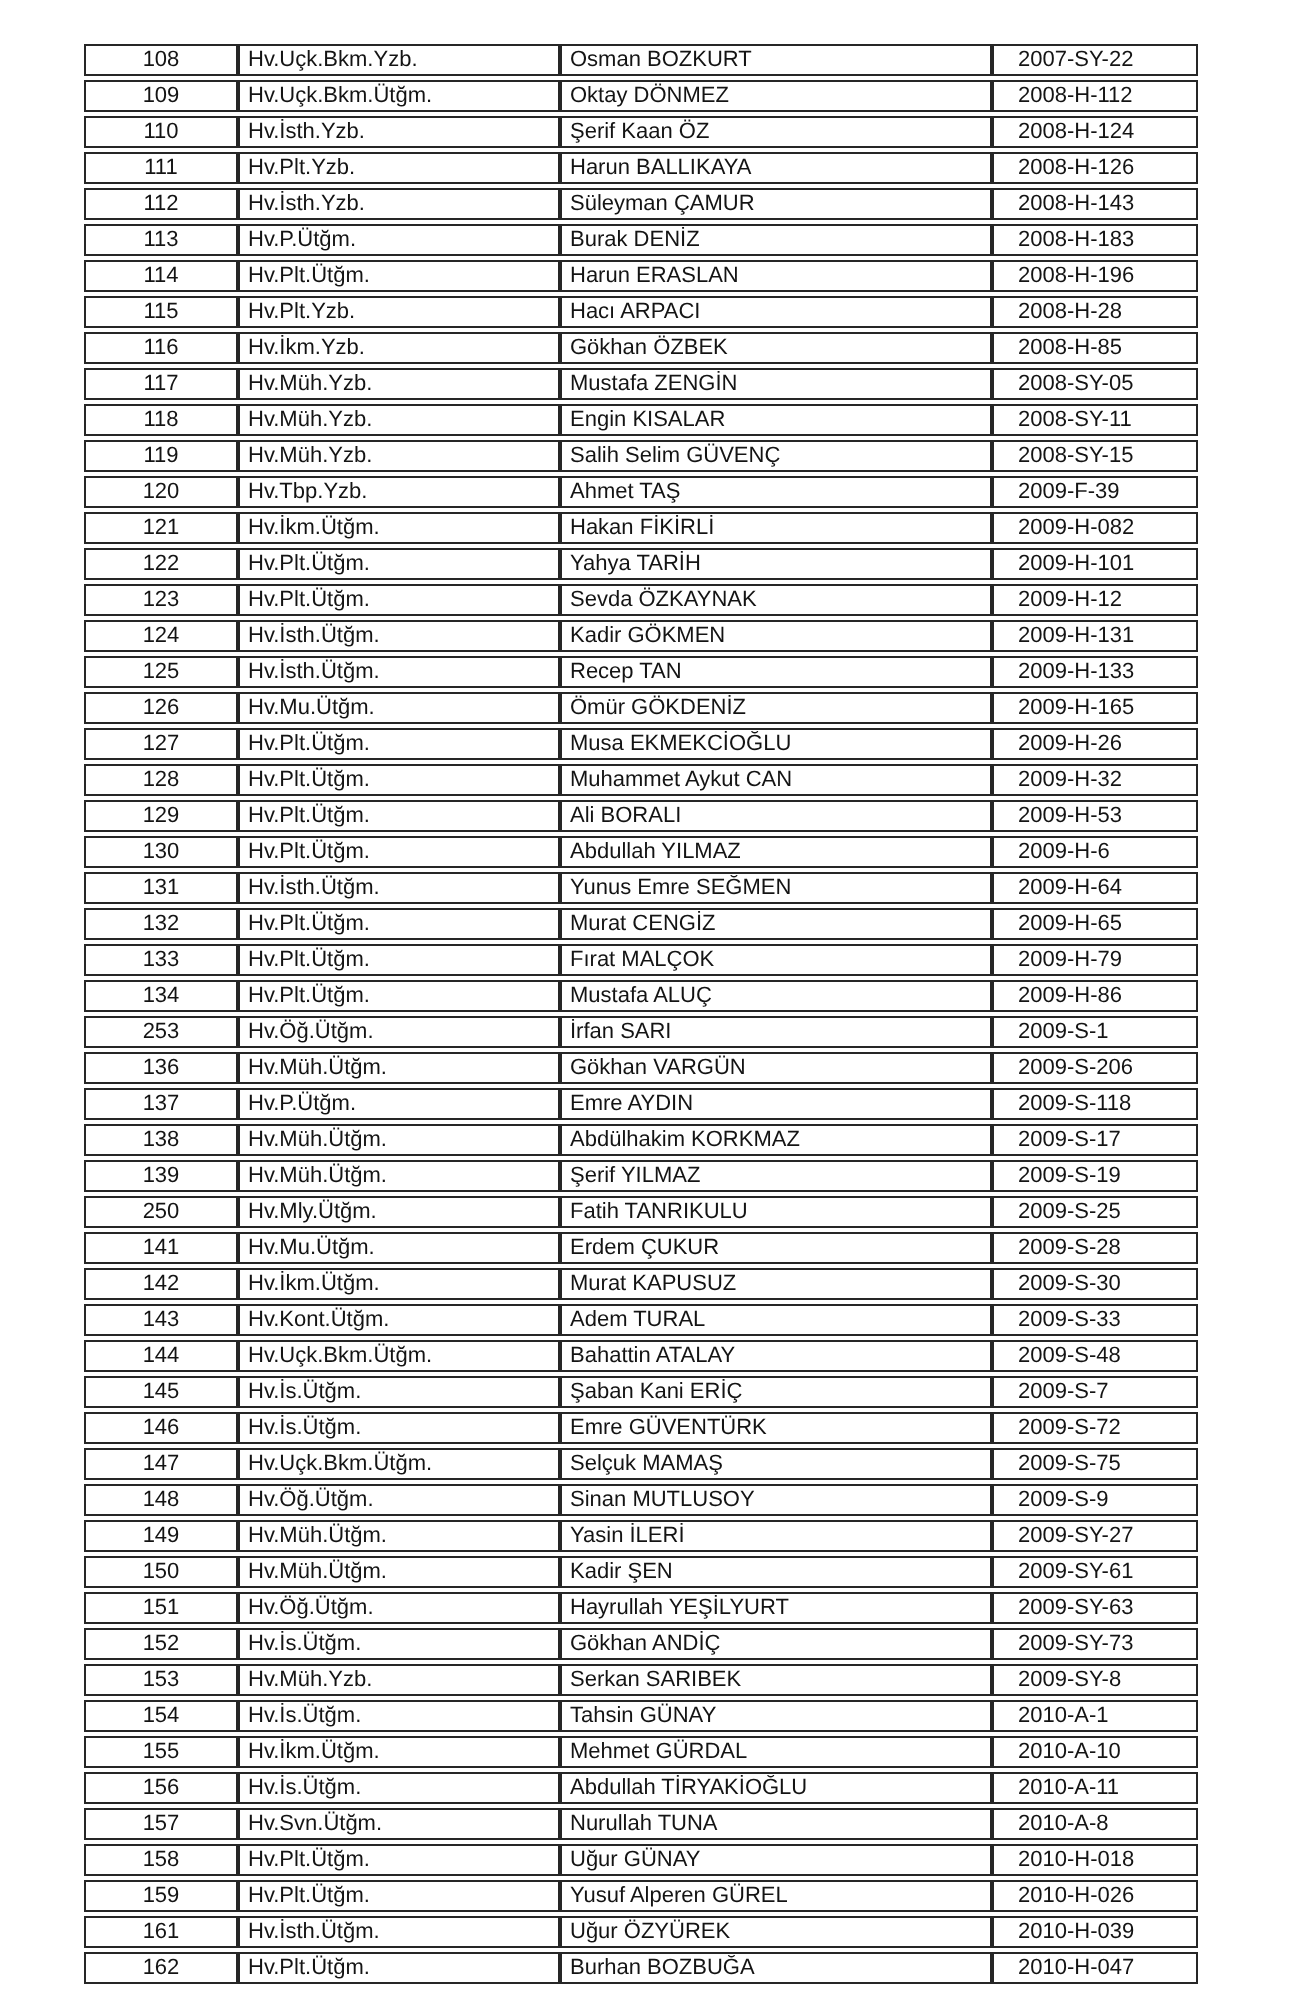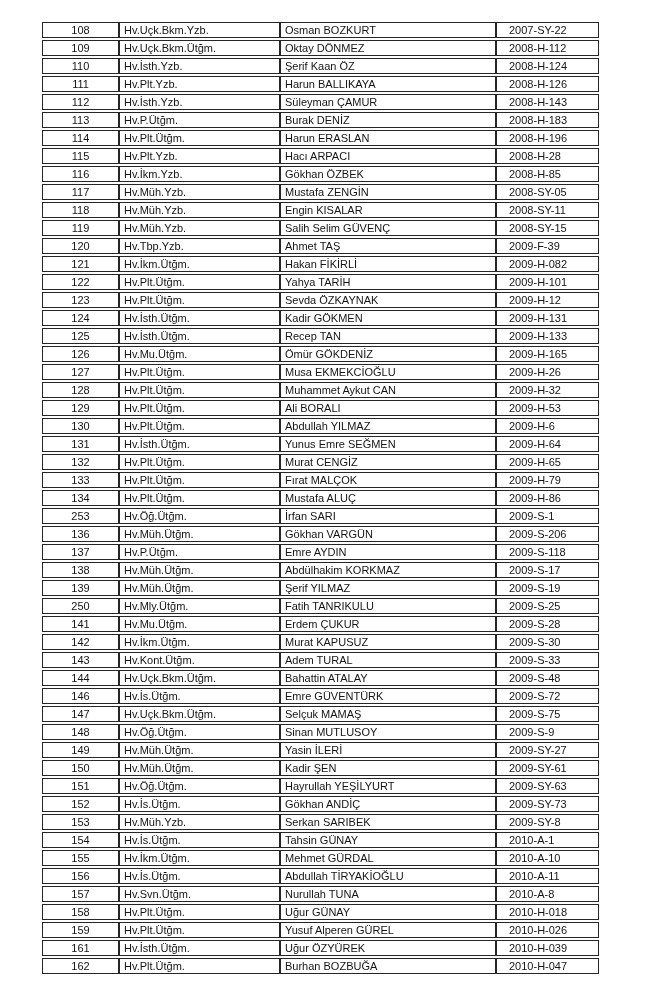--- a/index.html
+++ b/index.html
@@ -262,20 +262,26 @@
           <td class="c2">Adem TURAL</td>
           <td class="c3">2009-S-33</td>
         </tr>
         <tr>
           <td class="c0">144</td>
           <td class="c1">Hv.Uçk.Bkm.Ütğm.</td>
           <td class="c2">Bahattin ATALAY</td>
           <td class="c3">2009-S-48</td>
         </tr>
         <tr>
+          <td class="c0">145</td>
+          <td class="c1">Hv.İs.Ütğm.</td>
+          <td class="c2">Şaban Kani ERİÇ</td>
+          <td class="c3">2009-S-7</td>
+        </tr>
+        <tr>
           <td class="c0">146</td>
           <td class="c1">Hv.İs.Ütğm.</td>
           <td class="c2">Emre GÜVENTÜRK</td>
           <td class="c3">2009-S-72</td>
         </tr>
         <tr>
           <td class="c0">147</td>
           <td class="c1">Hv.Uçk.Bkm.Ütğm.</td>
           <td class="c2">Selçuk MAMAŞ</td>
           <td class="c3">2009-S-75</td>

